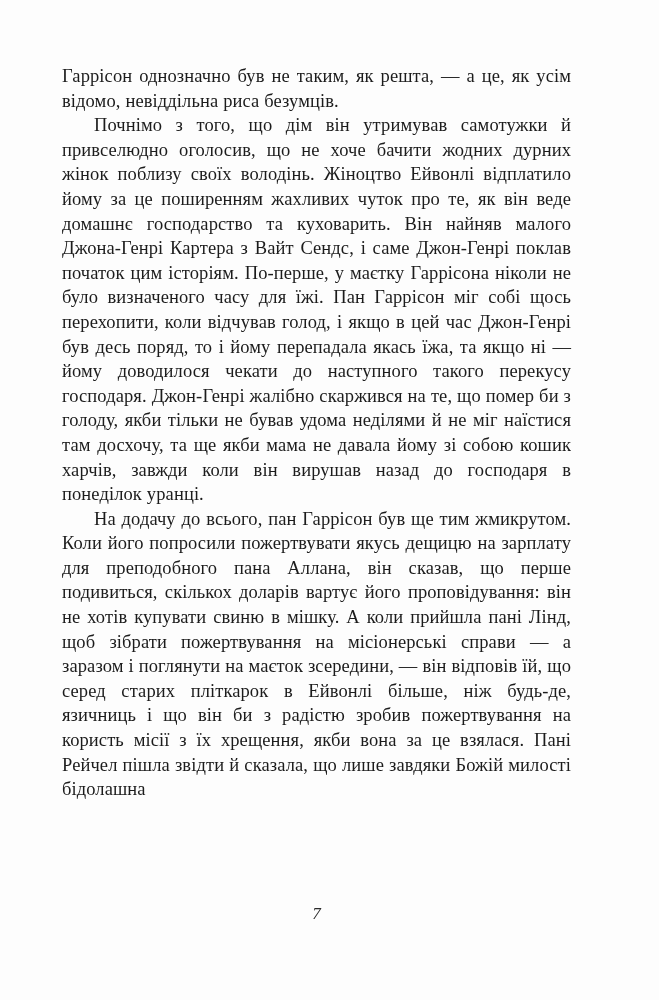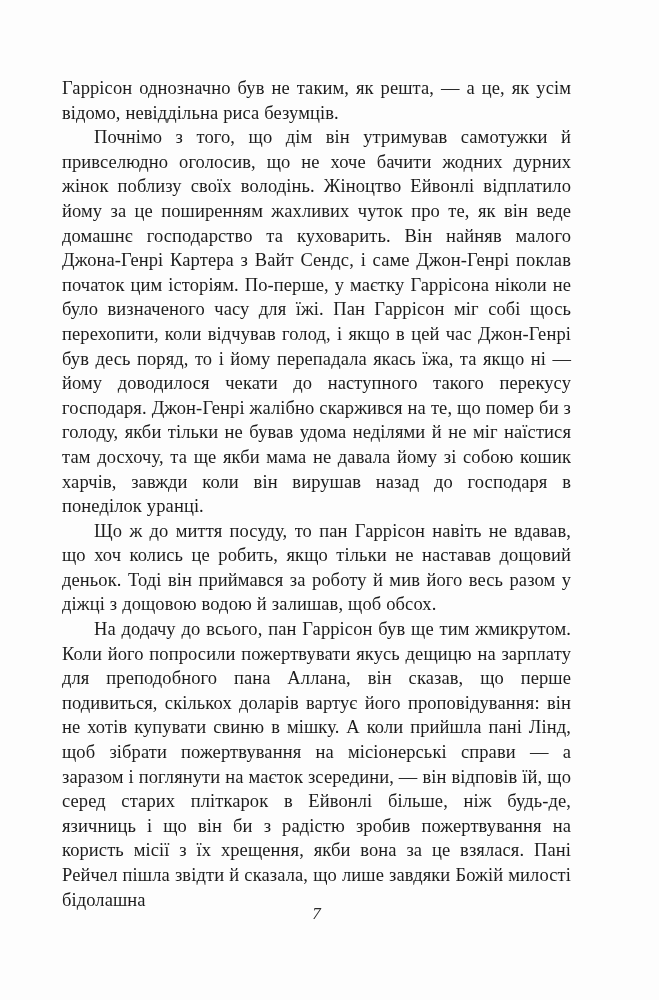--- a/index.html
+++ b/index.html
@@ -16,21 +16,21 @@
     overflow: hidden;
   }
   .page {
     position: absolute;
     inset: 0;
     background: #fdfdfd;
   }
   .text-block {
     position: absolute;
     left: 62px;
-    top: 76px;
+    top: 64px;
     width: 509px;
   }
   .para {
     margin: 0;
     font-size: 18.5px;
     line-height: 24.6px;
     text-align: justify;
     text-indent: 32px;
     letter-spacing: 0.1px;
     word-spacing: 0.2px;
@@ -50,17 +50,16 @@
     color: #2a2a2a;
   }
 </style>
 </head>
 <body>
 
 <div class="page">
   <div class="text-block">
     <p class="para no-indent">Гаррісон однозначно був не таким, як решта, — а це, як усім відомо, невіддільна риса безумців.</p>
     <p class="para">Почнімо з того, що дім він утримував самотужки й привселюдно оголосив, що не хоче бачити жодних дурних жінок поблизу своїх володінь. Жіноцтво Ейвонлі відплатило йому за це поширенням жахливих чуток про те, як він веде домашнє господарство та куховарить. Він найняв малого Джона-Генрі Картера з Вайт Сендс, і саме Джон-Генрі поклав початок цим історіям. По-перше, у маєтку Гаррісона ніколи не було визначеного часу для їжі. Пан Гаррісон міг собі щось перехопити, коли відчував голод, і якщо в цей час Джон-Генрі був десь поряд, то і йому перепадала якась їжа, та якщо ні — йому доводилося чекати до наступного такого перекусу господаря. Джон-Генрі жалібно скаржився на те, що помер би з голоду, якби тільки не бував удома неділями й не міг наїстися там досхочу, та ще якби мама не давала йому зі собою кошик харчів, завжди коли він вирушав назад до господаря в понеділок уранці.</p>
-    <p class="para">Що ж до миття посуду, то пан Гаррісон навіть не вдавав, що хоч колись це робить, якщо тільки не наставав дощовий деньок. Тоді він приймався за роботу й мив його весь разом у діжці з дощовою водою й залишав, щоб обсох.</p>
     <p class="para">На додачу до всього, пан Гаррісон був ще тим жмикрутом. Коли його попросили пожертвувати якусь дещицю на зарплату для преподобного пана Аллана, він сказав, що перше подивиться, скількох доларів вартує його проповідування: він не хотів купувати свиню в мішку. А коли прийшла пані Лінд, щоб зібрати пожертвування на місіонерські справи — а заразом і поглянути на маєток зсередини, — він відповів їй, що серед старих пліткарок в Ейвонлі більше, ніж будь-де, язичниць і що він би з радістю зробив пожертвування на користь місії з їх хрещення, якби вона за це взялася. Пані Рейчел пішла звідти й сказала, що лише завдяки Божій милості бідолашна</p>
   </div>
   <div class="page-number">7</div>
 </div>
 
 </body></html>

